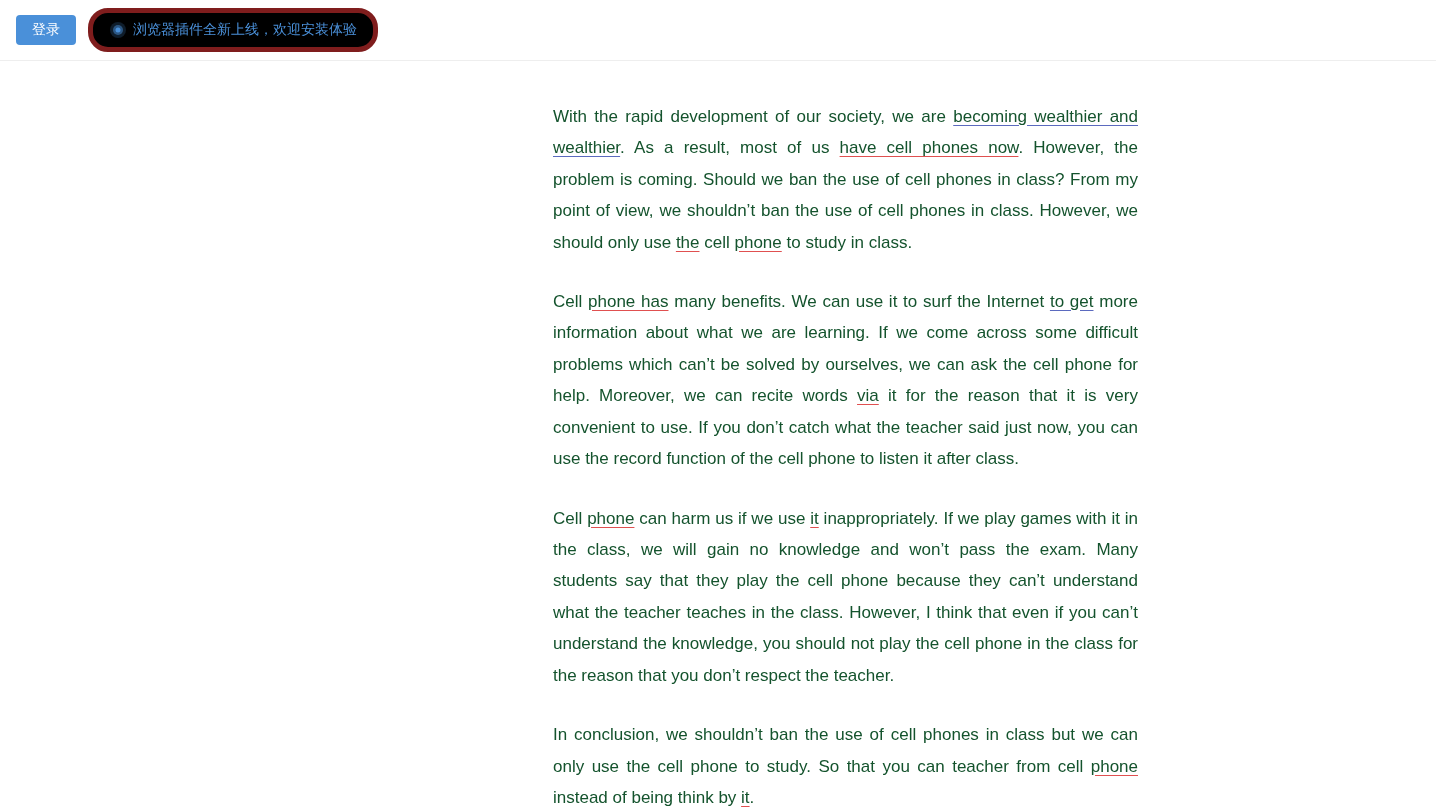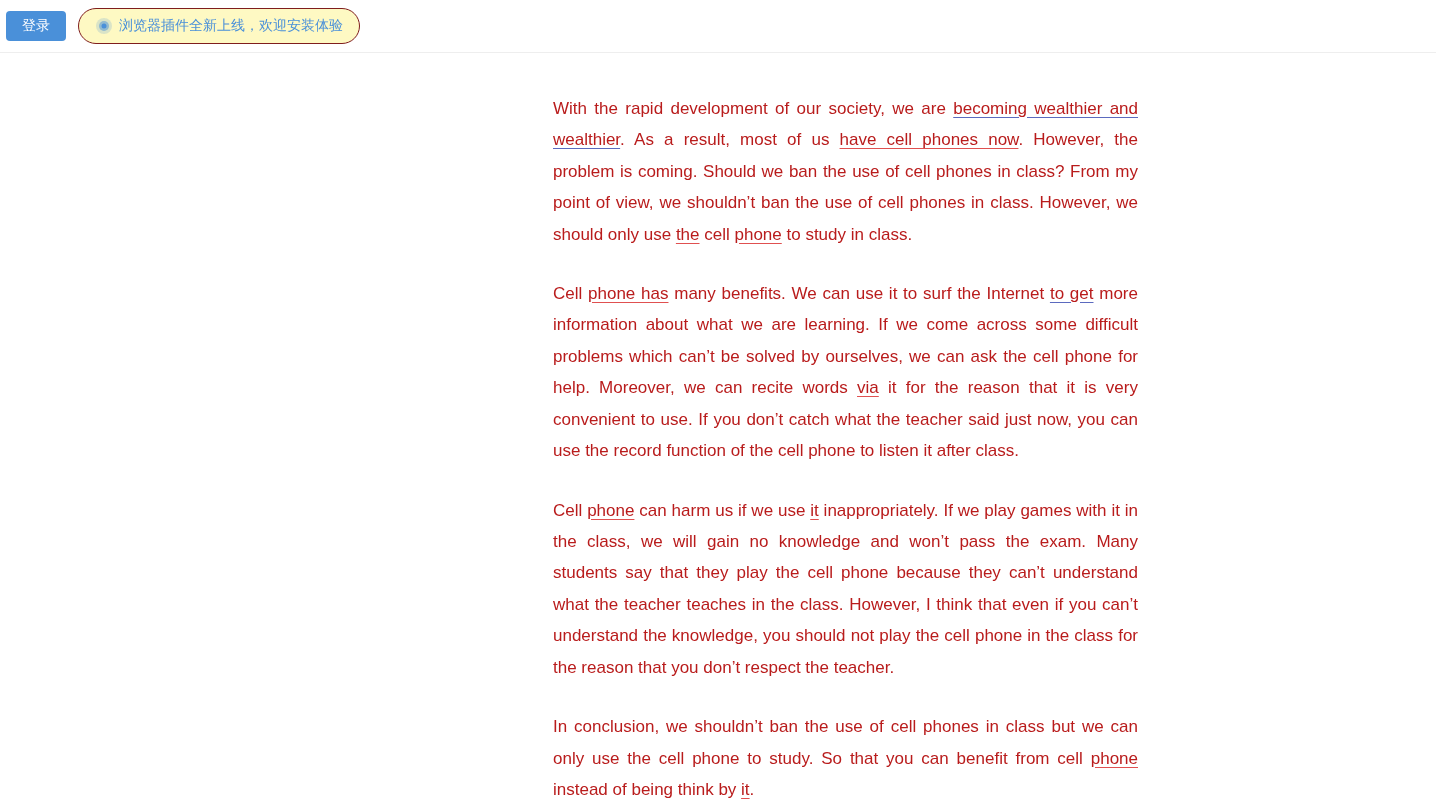--- a/index.html
+++ b/index.html
@@ -14,21 +14,21 @@
       color: #333;
       font-size: 16px;
       line-height: 1.7;
     }
 
     
     .topbar {
       display: flex;
       align-items: center;
       gap: 12px;
-      padding: 8px 6px;
+      padding: 8px 16px;
       background: #fff;
       border-bottom: 1px solid #eee;
       position: sticky;
       top: 0;
       z-index: 100;
     }
 
     .login-btn {
       background: #4a90d9;
       color: #fff;
@@ -37,22 +37,22 @@
       padding: 6px 16px;
       font-size: 14px;
       cursor: pointer;
       font-weight: 500;
     }
 
     .plugin-banner {
       display: flex;
       align-items: center;
       gap: 6px;
-      background: #fef9c3;
-      border: 1px solid #7f1d1d;
+      background: #000000;
+      border: 5px solid #7f1d1d;
       border-radius: 20px;
       padding: 5px 16px;
       font-size: 14px;
       color: #4a90d9;
       cursor: pointer;
     }
 
     .plugin-banner .icon {
       width: 18px;
       height: 18px;
@@ -63,21 +63,21 @@
     .content {
       max-width: 900px;
       margin: 0 auto;
       padding: 40px 30px 40px 285px;
     }
 
     .paragraph {
       margin-bottom: 28px;
       font-size: 17px;
       line-height: 1.85;
-      color: #b91c1c;
+      color: #14532d;
       text-align: justify;
     }
 
     
     .underline-blue {
       text-decoration: underline;
       text-decoration-color: #5b6abf;
       text-underline-offset: 3px;
     }
 
@@ -112,16 +112,16 @@
 
   <p class="paragraph">
     <span>Cell </span><span class="underline-red">phone has</span><span> many benefits. We can use it to surf the Internet </span><span class="underline-blue">to get</span><span> more information about what we are learning. If we come across some difficult problems which can’t be solved by ourselves, we can ask the cell phone for help. Moreover, we can recite words </span><span class="underline-red">via</span><span> it for the reason that it is very convenient to use. If you don’t catch what the teacher said just now, you can use the record function of the cell phone to listen it after class.</span>
   </p>
 
   <p class="paragraph">
     <span>Cell </span><span class="underline-red">phone</span><span> can harm us if we use </span><span class="underline-red">it</span><span> inappropriately. If we play games with it in the class, we will gain no knowledge and won’t pass the exam. Many students say that they play the cell phone because they can’t understand what the teacher teaches in the class. However, I think that even if you can’t understand the knowledge, you should not play the cell phone in the class for the reason that you don’t respect the teacher.</span>
   </p>
 
   <p class="paragraph">
-    <span>In conclusion, we shouldn’t ban the use of cell phones in class but we can only use the cell phone to study. So that you can benefit from cell </span><span class="underline-red">phone</span><span> instead of being think by </span><span class="underline-red">it</span><span>.</span>
+    <span>In conclusion, we shouldn’t ban the use of cell phones in class but we can only use the cell phone to study. So that you can teacher from cell </span><span class="underline-red">phone</span><span> instead of being think by </span><span class="underline-red">it</span><span>.</span>
   </p>
 
 </div>
 
 </body></html>

